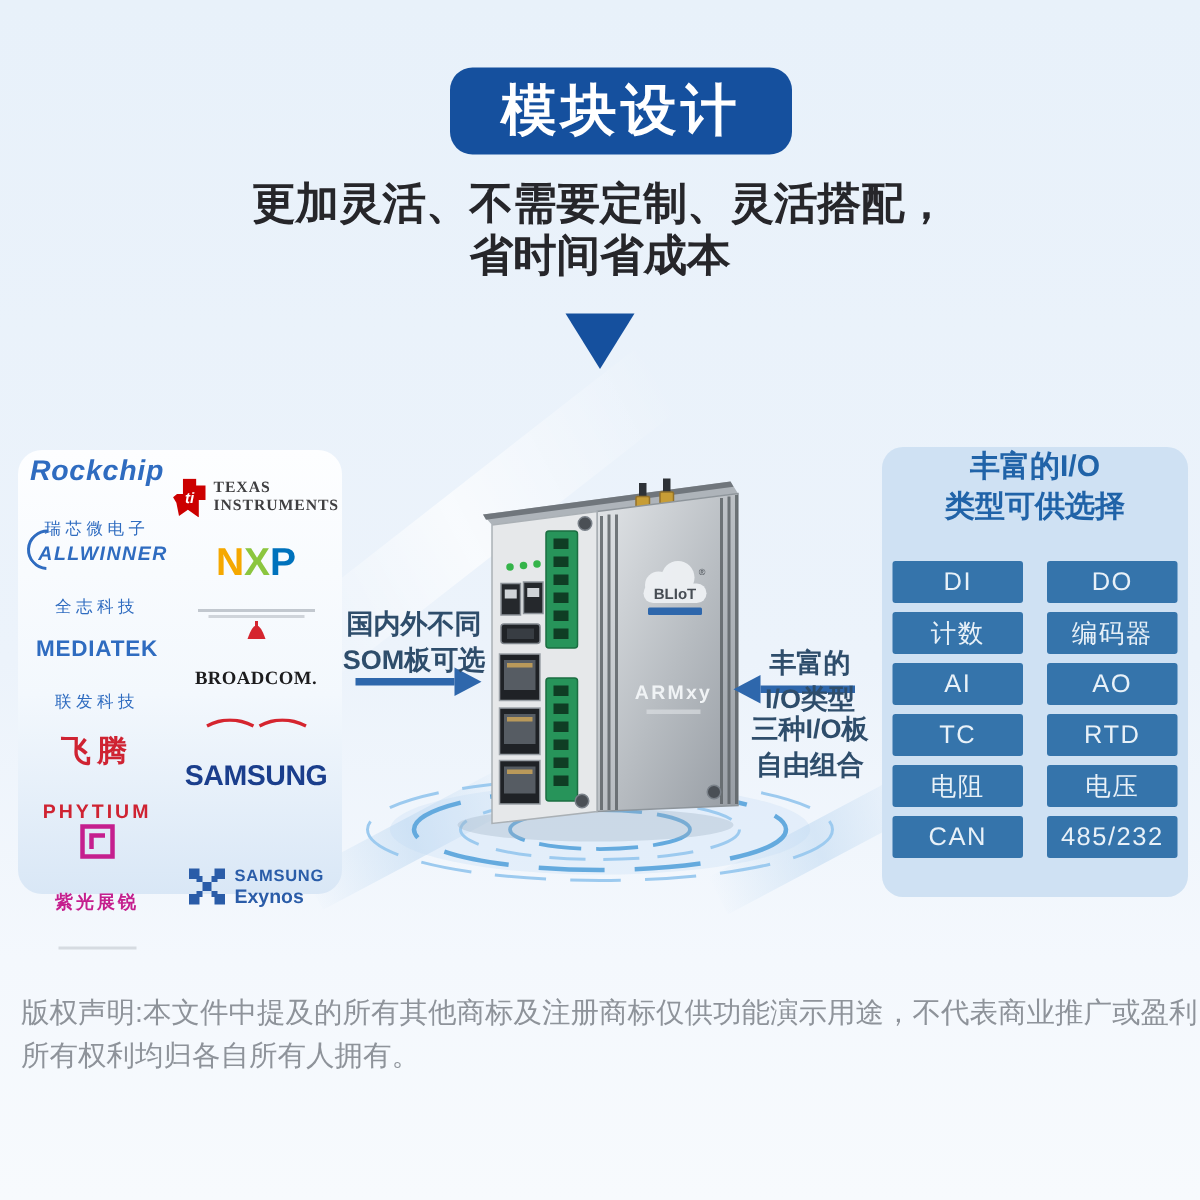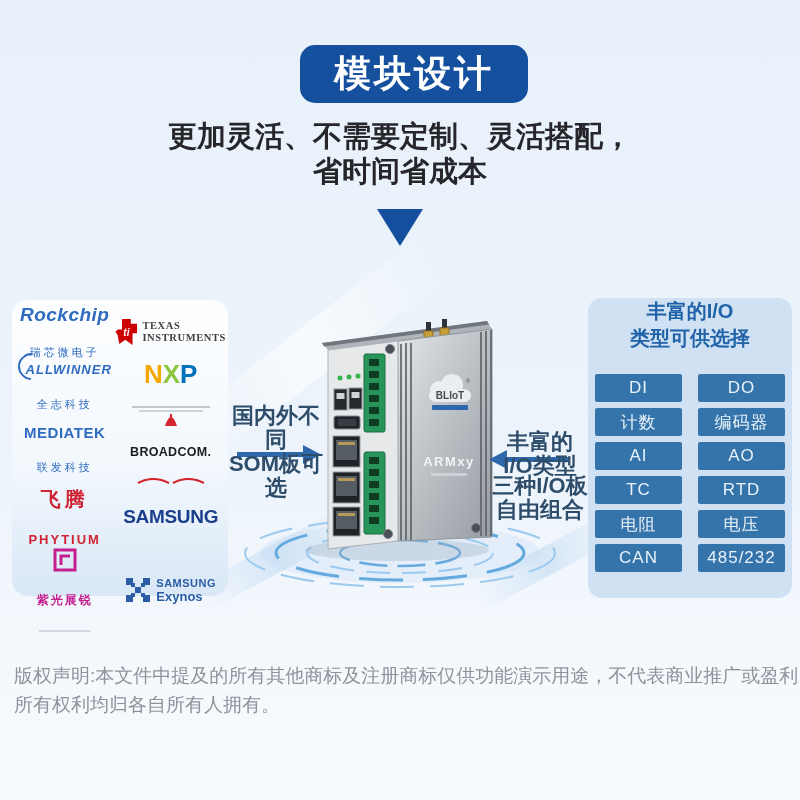--- a/index.html
+++ b/index.html
@@ -61,35 +61,35 @@
     border:2.5px solid #2f6cc0; border-radius:50%;
     border-right-color:transparent; border-bottom-color:transparent; transform:rotate(-42deg); }
   .allwinner-name { font-size:13px; font-weight:800; font-style:italic; color:#2f6cc0; letter-spacing:1px; }
   .nxp-name { font-size:26px; font-weight:900; letter-spacing:0; line-height:26px; }
   .nxp-n { color:#f5a800; } .nxp-x { color:#8cc63f; } .nxp-p { color:#0072bc; }
   .nxp-bars { display:flex; flex-direction:column; gap:2px; align-items:center; }
   .nxp-bar1 { width:78px; height:2px; background:#c2c8cf; }
   .nxp-bar2 { width:64px; height:2px; background:#cfd4da; }
   .mediatek-name { font-size:15px; font-weight:800; color:#2f6cc0; letter-spacing:0.5px; }
   .broadcom-mark { display:block; }
-  .broadcom-name { font-size:12.5px; font-weight:800; color:#1c1c1e; letter-spacing:0.3px; }
+  .broadcom-name { font-size:12.5px; font-weight:800; color:#1c1c1e; letter-spacing:0.3px;font-family:Liberation Serif, serif; }
   .phytium-cn { font-size:20px; font-weight:700; color:#cf2332; letter-spacing:4px; }
   .phytium-en { font-size:13px; font-weight:700; color:#cf2332; letter-spacing:2px; }
   .samsung-name { font-size:19px; font-weight:800; color:#1a3e8c; letter-spacing:-0.3px; }
   .unisoc-name { font-size:12px; font-weight:700; color:#c51f8e; letter-spacing:2px; }
   .unisoc-bar { width:52px; height:2px; background:#d6dbe1; margin-top:2px; }
   .exynos-text { display:flex; flex-direction:column; line-height:13px; }
   .exynos-l1 { font-size:11px; font-weight:800; color:#2a5ca8; letter-spacing:0.5px; }
   .exynos-l2 { font-size:13px; font-weight:700; color:#2a5ca8; }
 
   
   #device-svg { left:225px; top:288px; }
 
   
-  .callout { text-align:center; font-size:22px; font-weight:700; color:#2e4d6b; line-height:24px; }
+  .callout { text-align:center; font-size:18px; font-weight:700; color:#2e4d6b; line-height:24px; }
   #callout-som { left:224px; top:404px; width:104px; }
   #callout-io-type { left:492px; top:430px; width:96px; }
   #callout-io-board { left:484px; top:474px; width:112px; }
 
   
   #io-panel { left:588px; top:298px; width:204px; height:300px; border-radius:14px; background:#cfe1f3; }
   #io-title { text-align:center; font-size:20px; font-weight:700; color:#2063a8; line-height:27px; }
   #io-grid { position:absolute; left:7px; top:76px; width:190px;
     display:grid; grid-template-columns:87px 87px; column-gap:16px; row-gap:6px; }
   .io-btn { height:28px; background:#3574ab; border-radius:2px;

